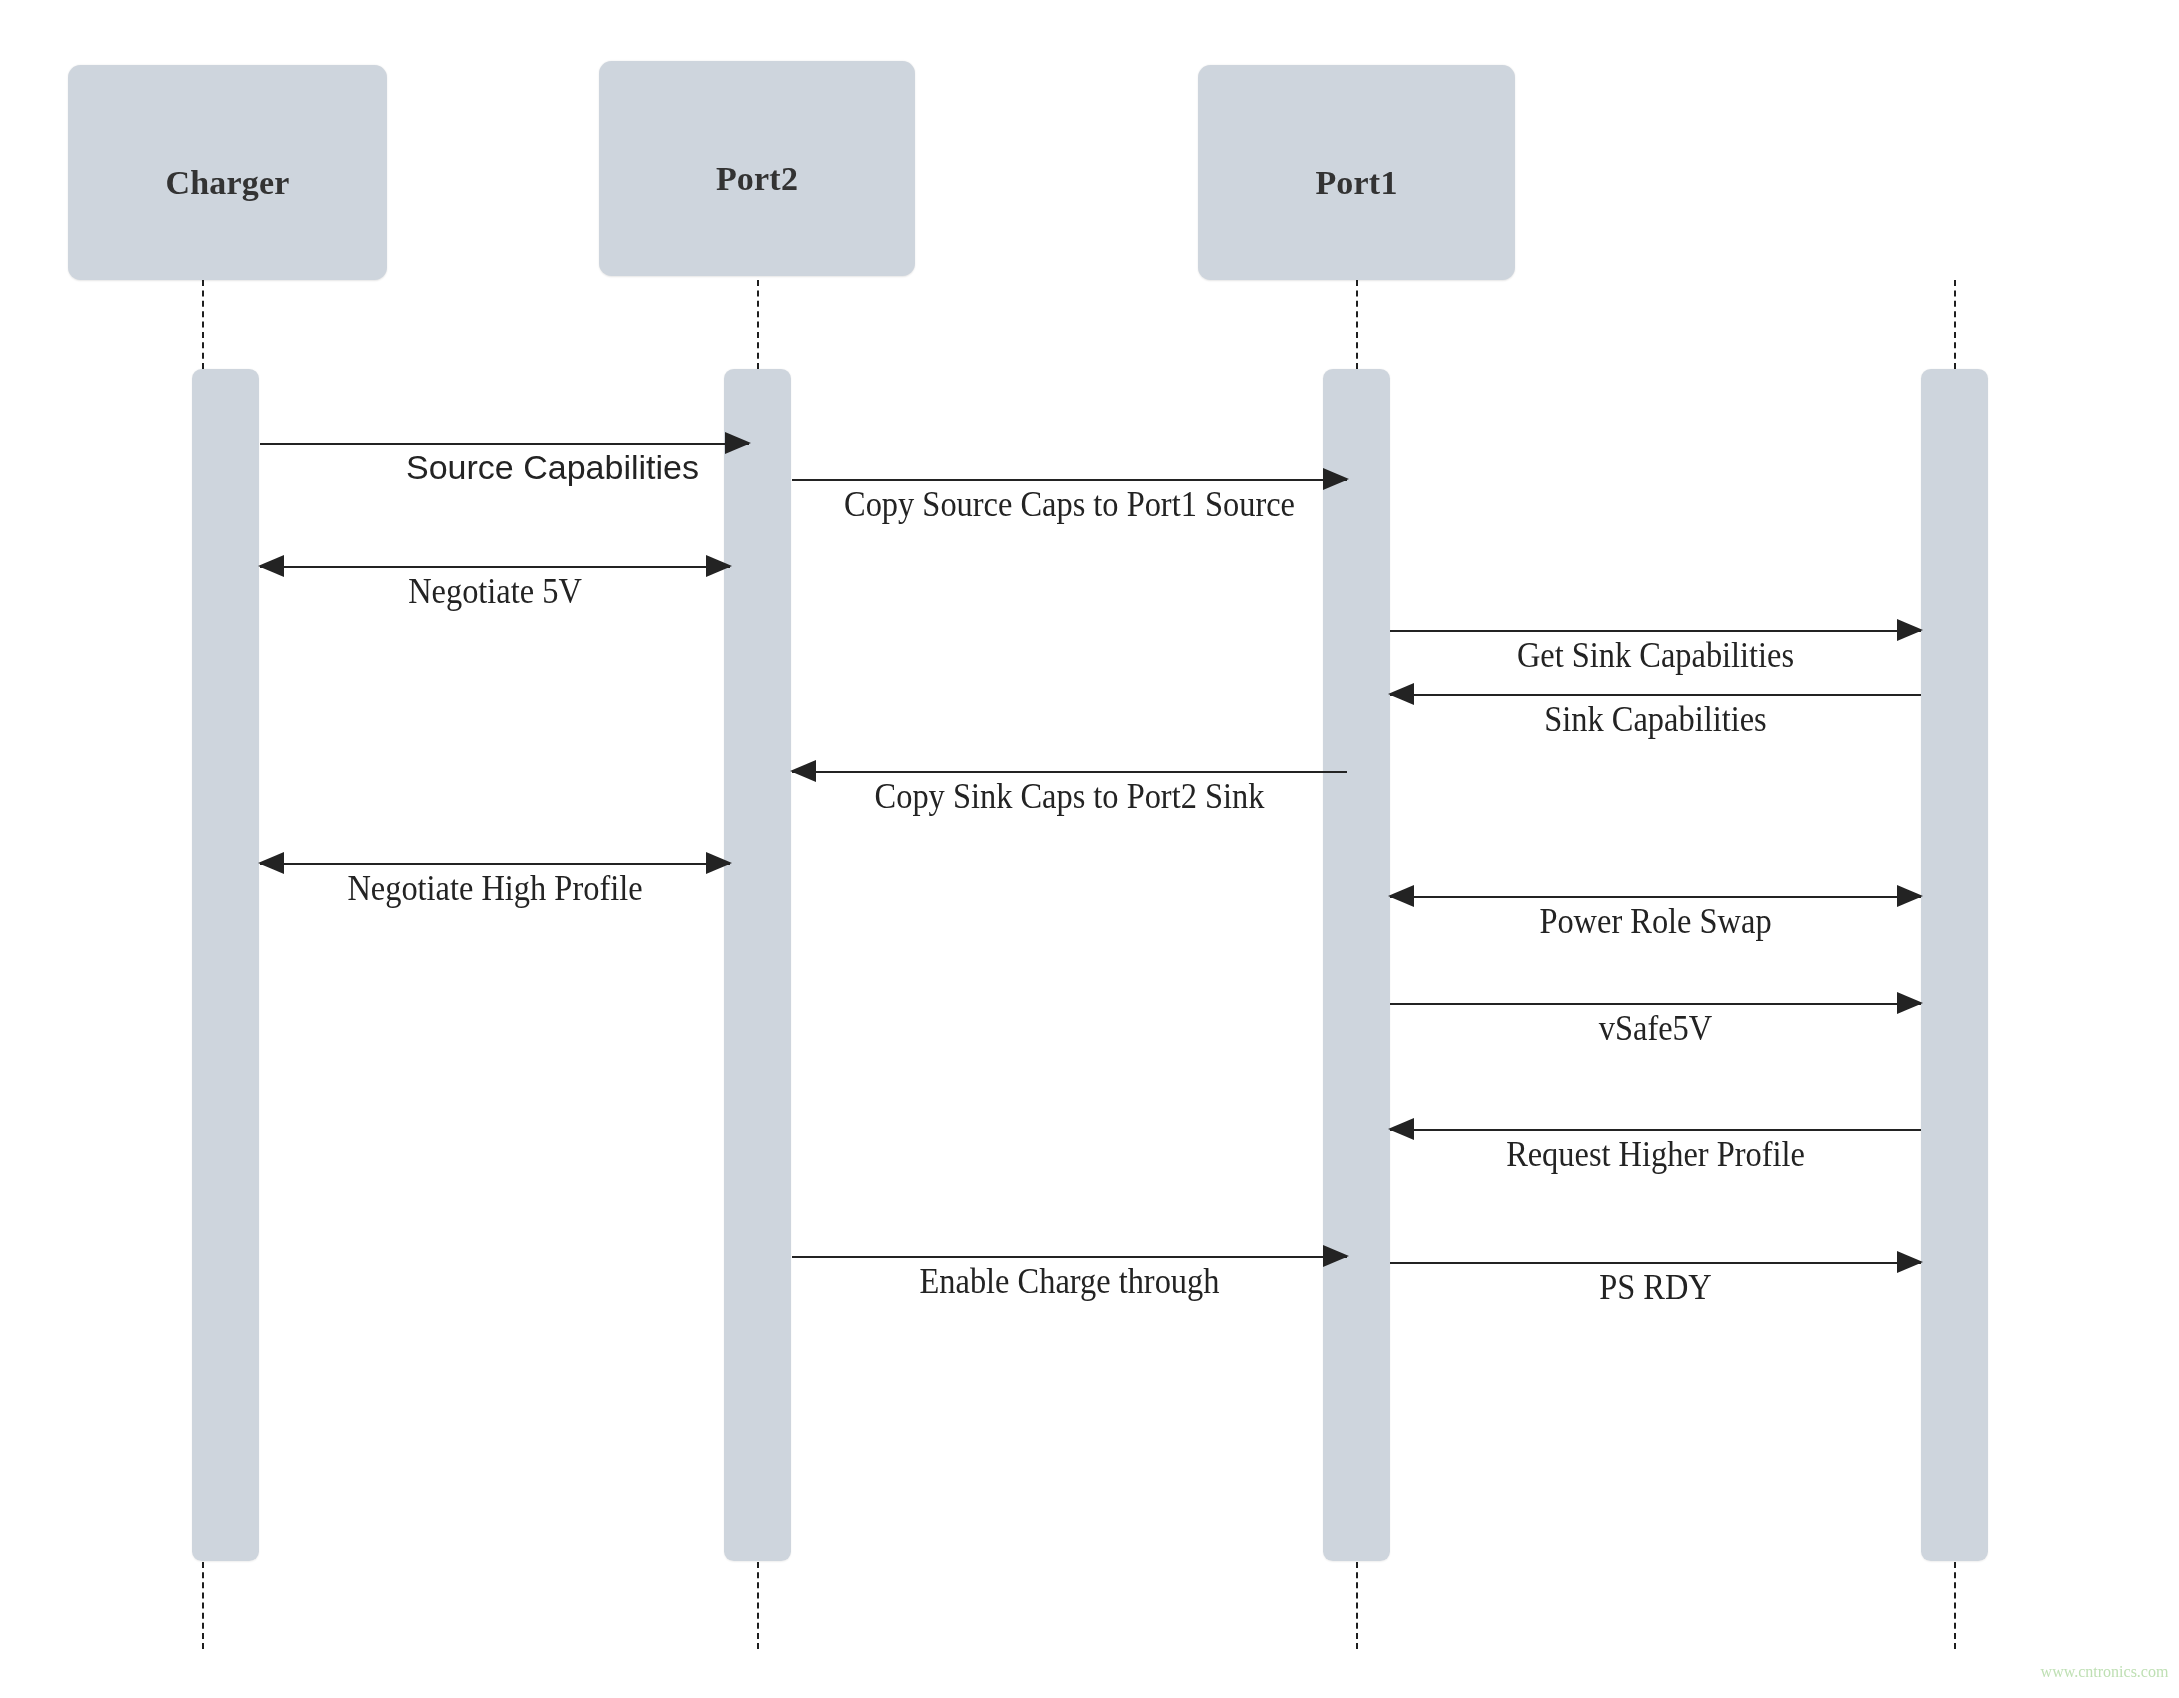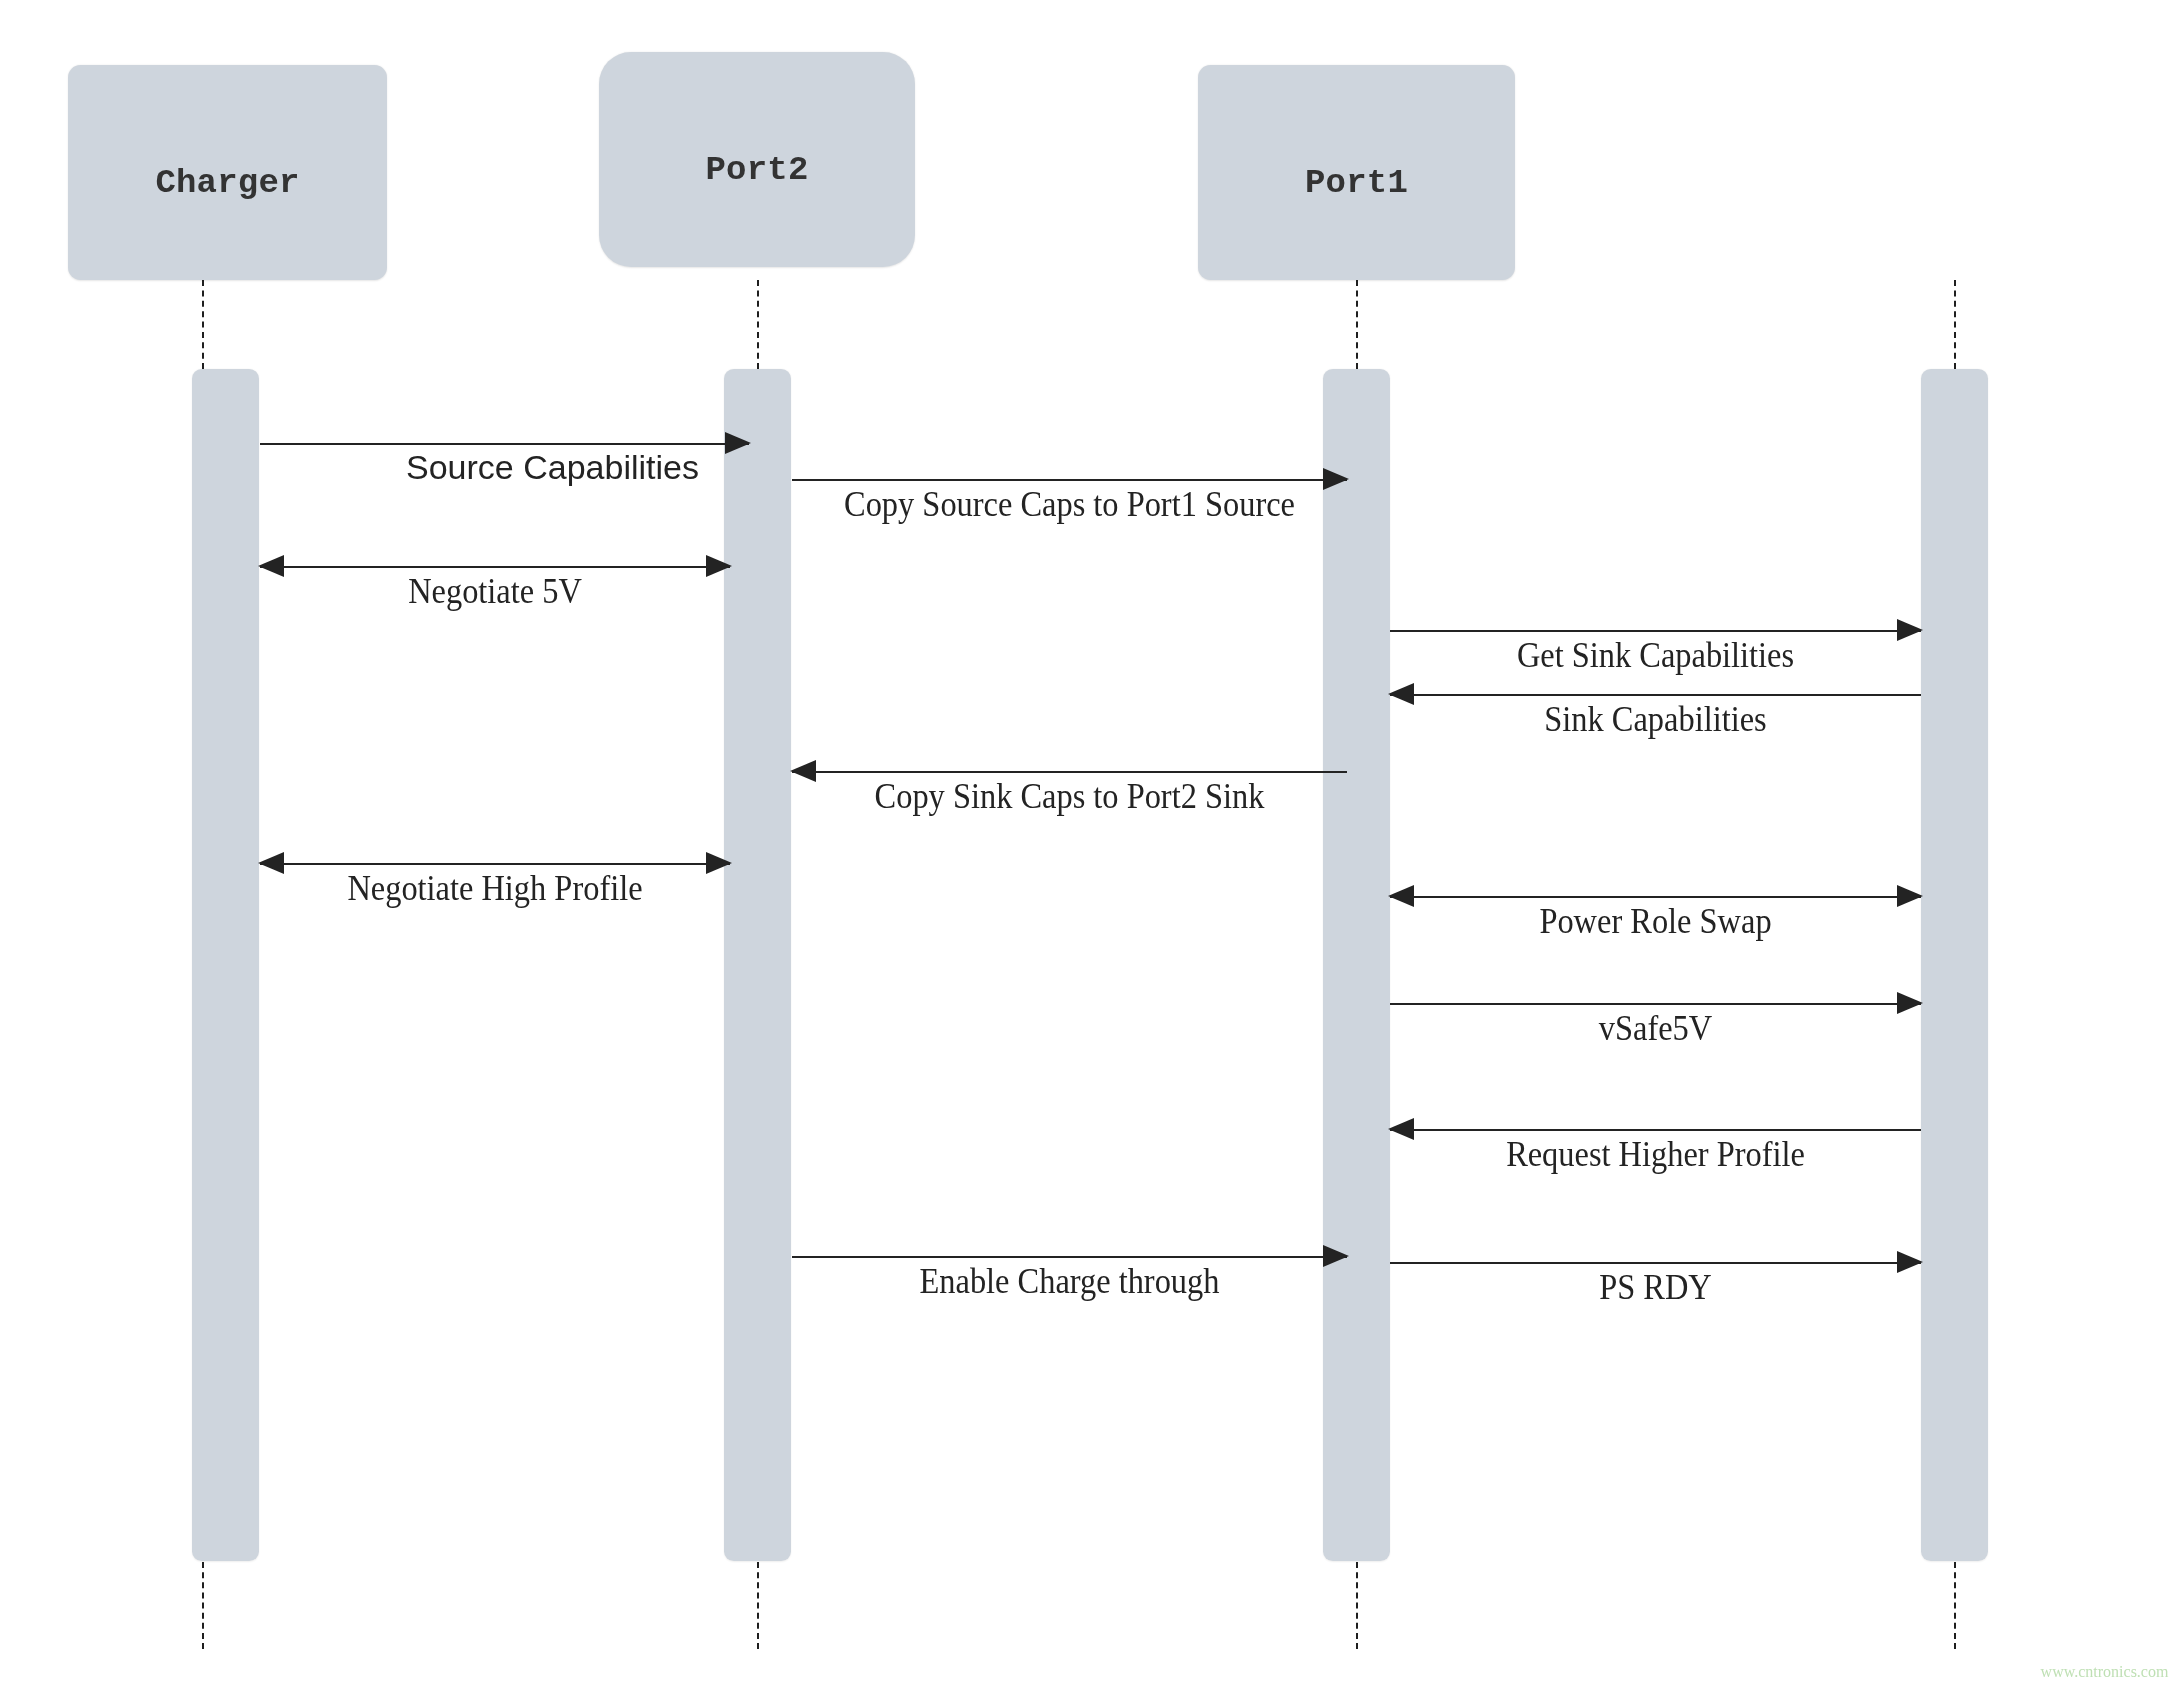--- a/index.html
+++ b/index.html
@@ -19,21 +19,21 @@
   .participant-box {
     position: absolute;
     background: #ced5dd;
     border-radius: 12.4px;
     box-shadow: 0 0.9px 1.8px rgba(0,0,0,0.10);
     display: flex;
     align-items: center;
     justify-content: center;
   }
   .participant-label {
-    font-family: Liberation Mono, monospace;
+    font-family: Liberation Serif, serif;
     font-weight: bold;
     font-size: 34px;
     color: #333333;
     letter-spacing: 0.2px;
     white-space: nowrap;
     margin-top: 20px;
   }
   
   .lifeline {
     position: absolute;
@@ -104,21 +104,21 @@
   }
 </style>
 </head>
 <body>
 
 <div id="canvas">
 
   <div class="participant-box" style="left:68px;  top:65px; width:319px; height:215px;">
     <span class="participant-label">Charger</span>
   </div>
-  <div class="participant-box" style="left:599px; top:52px; width:316px; height:215px;border-radius:32px;">
+  <div class="participant-box" style="left:599px; top:61px; width:316px; height:215px;">
     <span class="participant-label">Port2</span>
   </div>
   <div class="participant-box" style="left:1198px; top:65px; width:317px; height:215px;">
     <span class="participant-label">Port1</span>
   </div>
 
   <div class="lifeline" style="left:202px;  top:280px; height:89px;"></div>
   <div class="lifeline" style="left:757px;  top:280px; height:89px;"></div>
   <div class="lifeline" style="left:1356px; top:280px; height:89px;"></div>
   <div class="lifeline" style="left:1954px; top:280px; height:89px;"></div>

